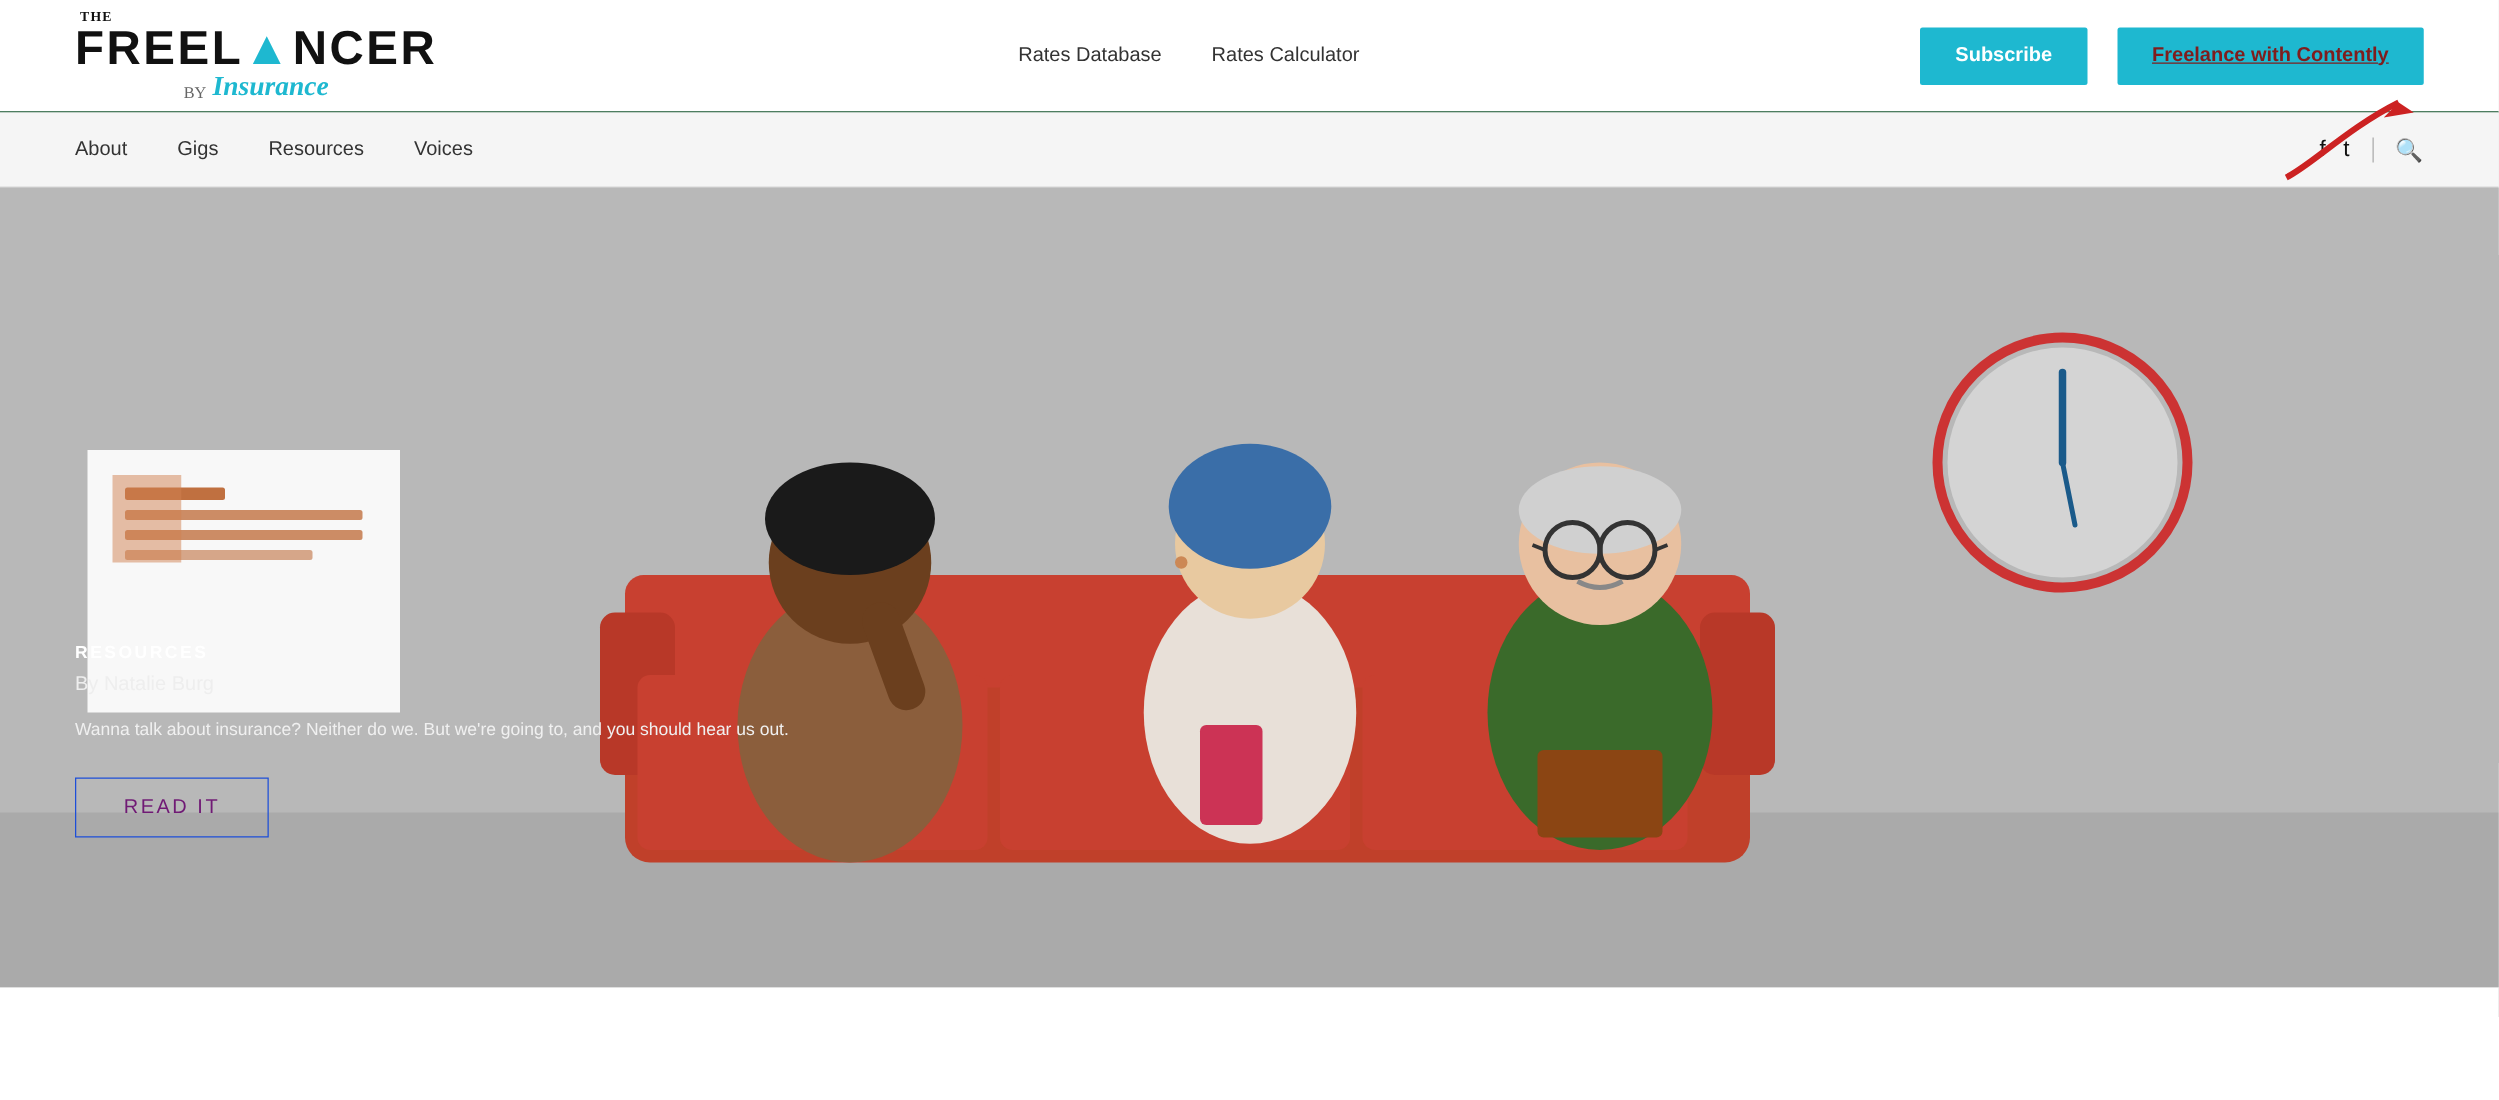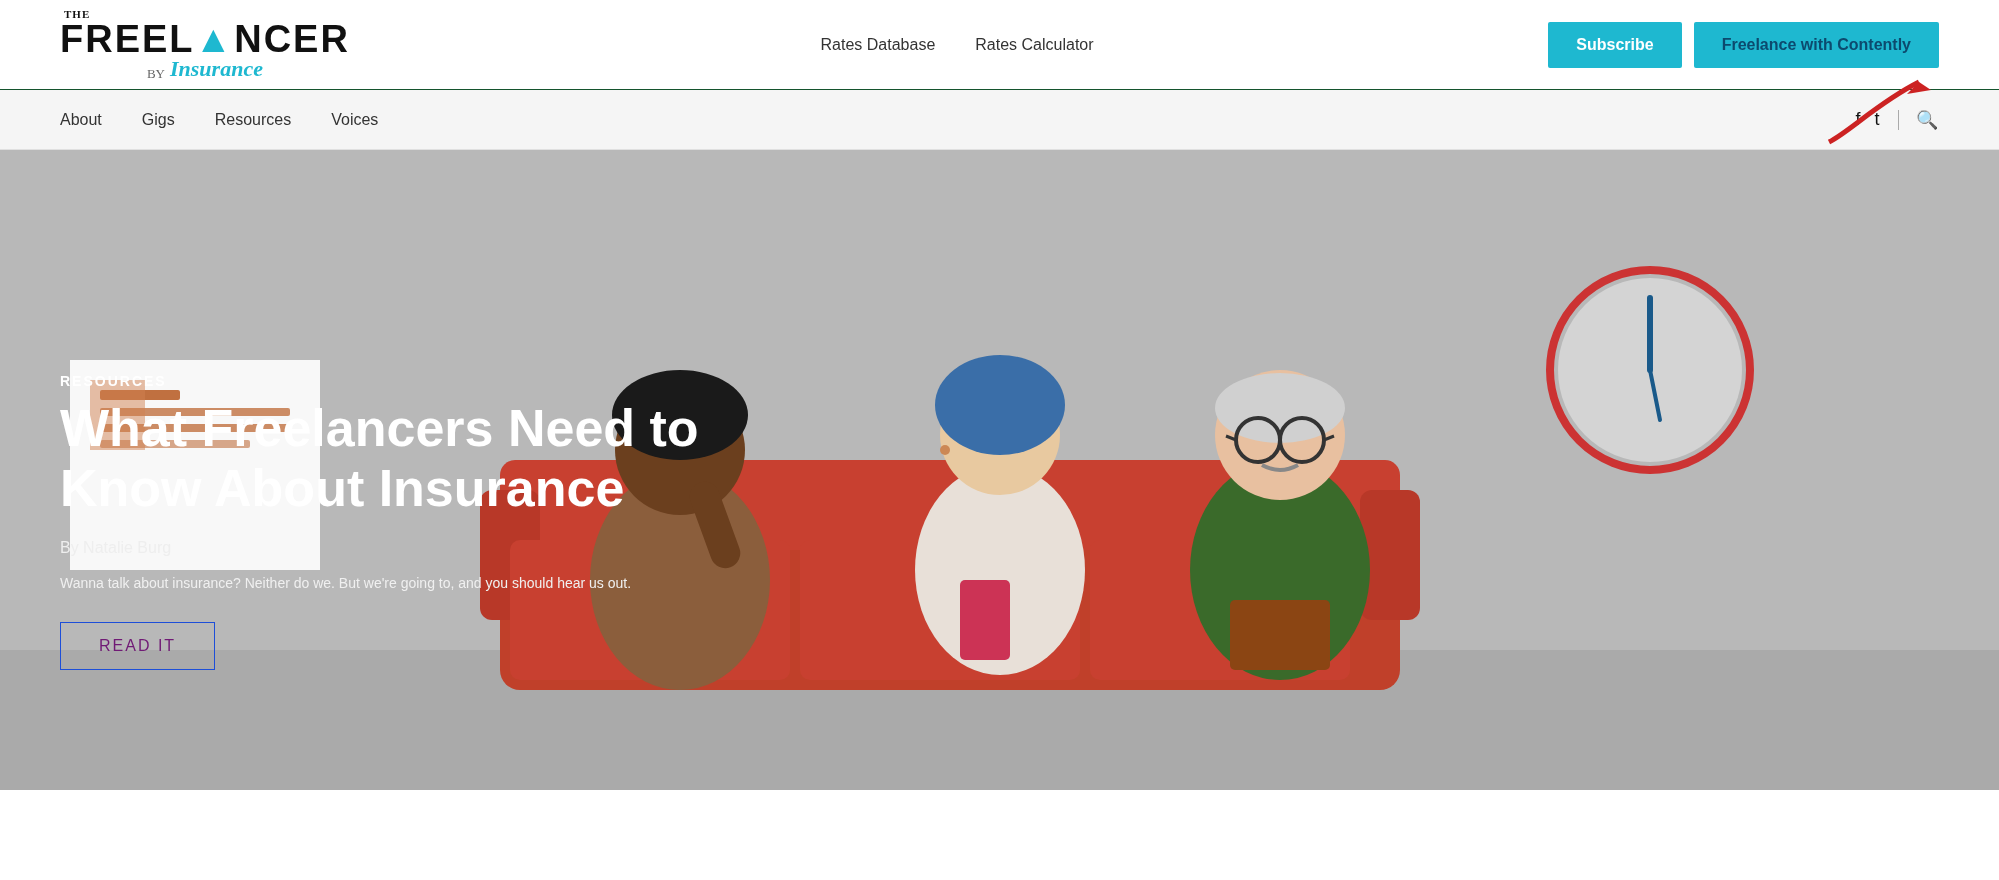--- a/index.html
+++ b/index.html
@@ -67,44 +67,45 @@
     }
     .top-nav a {
       text-decoration: none;
       color: #333;
       font-size: 16px;
       font-family: Arial, sans-serif;
     }
 
     .top-buttons {
       display: flex;
-      gap: 12px;
+      gap: 24px;
       position: relative;
     }
     .btn-subscribe {
       background: #1eb8d0;
       color: #fff;
       border: none;
       padding: 14px 28px;
       font-size: 16px;
       font-weight: 600;
       cursor: pointer;
       border-radius: 2px;
       font-family: Arial, sans-serif;
     }
     .btn-freelance {
       background: #1eb8d0;
-      color: #0c4a6e;
+      color: #7f1d1d;
       border: none;
       padding: 14px 28px;
       font-size: 16px;
       font-weight: 600;
       cursor: pointer;
       border-radius: 2px;
       font-family: Arial, sans-serif;
+      text-decoration: underline;
     }
 
     
     .arrow-container {
       position: absolute;
       top: 50px;
       right: -10px;
       pointer-events: none;
     }
     .red-arrow {
@@ -336,19 +337,18 @@
       <rect x="100" y="258" width="190" height="8" rx="2" fill="#c07040" opacity="0.8"></rect>
       <rect x="100" y="274" width="190" height="8" rx="2" fill="#c07040" opacity="0.8"></rect>
       <rect x="100" y="290" width="150" height="8" rx="2" fill="#c07040" opacity="0.6"></rect>
 
       <rect x="90" y="230" width="55" height="70" fill="#d08050" opacity="0.5"></rect>
     </svg>
   </div>
 
   <div class="hero-text">
     <div class="hero-category">RESOURCES</div>
-    <h1 class="hero-title">What Freelancers Need to Know About Insurance</h1>
     <p class="hero-author">By Natalie Burg</p>
     <p class="hero-desc">Wanna talk about insurance? Neither do we. But we're going to, and you should hear us out.</p>
     <button class="btn-read">READ IT</button>
   </div>
 
 </section>
 
 </body></html>

